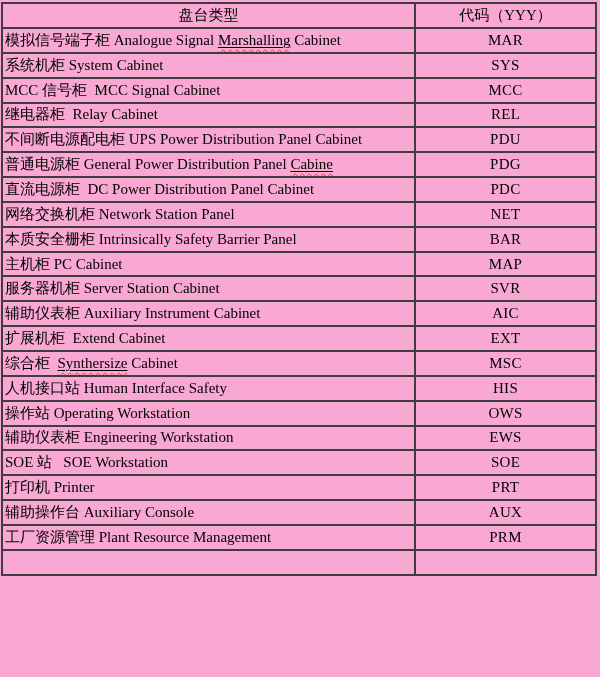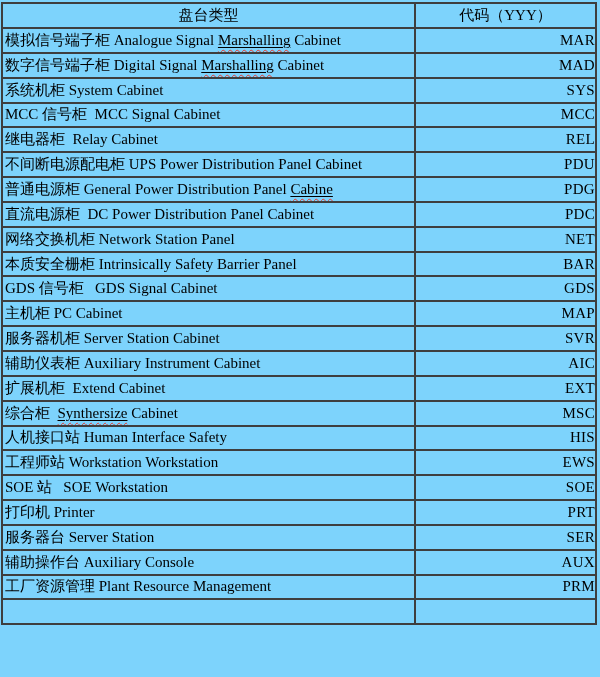--- a/index.html
+++ b/index.html
@@ -4,21 +4,21 @@
 <style>
   html, body {
     margin: 0;
     padding: 0;
     background: #ffffff;
   }
   .page {
     position: relative;
     width: 600px;
     height: 677px;
-    background: #7dd3fc;
+    background: #f9a8d4;
     overflow: hidden;
   }
   table.code-table {
     position: absolute;
     left: 1px;
     top: 2px;
     width: 596px;
     border-collapse: collapse;
     table-layout: fixed;
   }
@@ -38,21 +38,21 @@
   .code-table th {
     font-weight: normal;
     text-align: center;
   }
   td.type {
     text-align: left;
     padding-left: 2px;
     white-space: pre;
   }
   td.code {
-    text-align: right;
+    text-align: center;
     letter-spacing: 0.3px;
   }
   
   .mw {
     text-decoration-line: underline;
     text-decoration-style: solid;
     text-decoration-color: #000000;
     text-decoration-thickness: 1px;
     text-underline-offset: 2px;
   }
@@ -78,24 +78,20 @@
         <th>盘台类型</th>
         <th>代码（YYY）</th>
       </tr>
     </thead>
     <tbody id="rows-body">
         <tr>
           <td class="type">模拟信号端子柜 Analogue Signal <span class="mw"><span class="wavy">Marshalling</span></span> Cabinet</td>
           <td class="code">MAR</td>
         </tr>
         <tr>
-          <td class="type">数字信号端子柜 Digital Signal <span class="mw"><span class="wavy">Marshalling</span></span> Cabinet</td>
-          <td class="code">MAD</td>
-        </tr>
-        <tr>
           <td class="type">系统机柜 System Cabinet</td>
           <td class="code">SYS</td>
         </tr>
         <tr>
           <td class="type">MCC 信号柜  MCC Signal Cabinet</td>
           <td class="code">MCC</td>
         </tr>
         <tr>
           <td class="type">继电器柜  Relay Cabinet</td>
           <td class="code">REL</td>
@@ -114,24 +110,20 @@
         </tr>
         <tr>
           <td class="type">网络交换机柜 Network Station Panel</td>
           <td class="code">NET</td>
         </tr>
         <tr>
           <td class="type">本质安全栅柜 Intrinsically Safety Barrier Panel</td>
           <td class="code">BAR</td>
         </tr>
         <tr>
-          <td class="type">GDS 信号柜   GDS Signal Cabinet</td>
-          <td class="code">GDS</td>
-        </tr>
-        <tr>
           <td class="type">主机柜 PC Cabinet</td>
           <td class="code">MAP</td>
         </tr>
         <tr>
           <td class="type">服务器机柜 Server Station Cabinet</td>
           <td class="code">SVR</td>
         </tr>
         <tr>
           <td class="type">辅助仪表柜 Auxiliary Instrument Cabinet</td>
           <td class="code">AIC</td>
@@ -142,34 +134,34 @@
         </tr>
         <tr>
           <td class="type">综合柜  <span class="mw"><span class="wavy">Synthersize</span></span> Cabinet</td>
           <td class="code">MSC</td>
         </tr>
         <tr>
           <td class="type">人机接口站 Human Interface Safety</td>
           <td class="code">HIS</td>
         </tr>
         <tr>
-          <td class="type">工程师站 Workstation Workstation</td>
+          <td class="type">操作站 Operating Workstation</td>
+          <td class="code">OWS</td>
+        </tr>
+        <tr>
+          <td class="type">辅助仪表柜 Engineering Workstation</td>
           <td class="code">EWS</td>
         </tr>
         <tr>
           <td class="type">SOE 站   SOE Workstation</td>
           <td class="code">SOE</td>
         </tr>
         <tr>
           <td class="type">打印机 Printer</td>
           <td class="code">PRT</td>
-        </tr>
-        <tr>
-          <td class="type">服务器台 Server Station</td>
-          <td class="code">SER</td>
         </tr>
         <tr>
           <td class="type">辅助操作台 Auxiliary Console</td>
           <td class="code">AUX</td>
         </tr>
         <tr>
           <td class="type">工厂资源管理 Plant Resource Management</td>
           <td class="code">PRM</td>
         </tr>
       </tbody>

